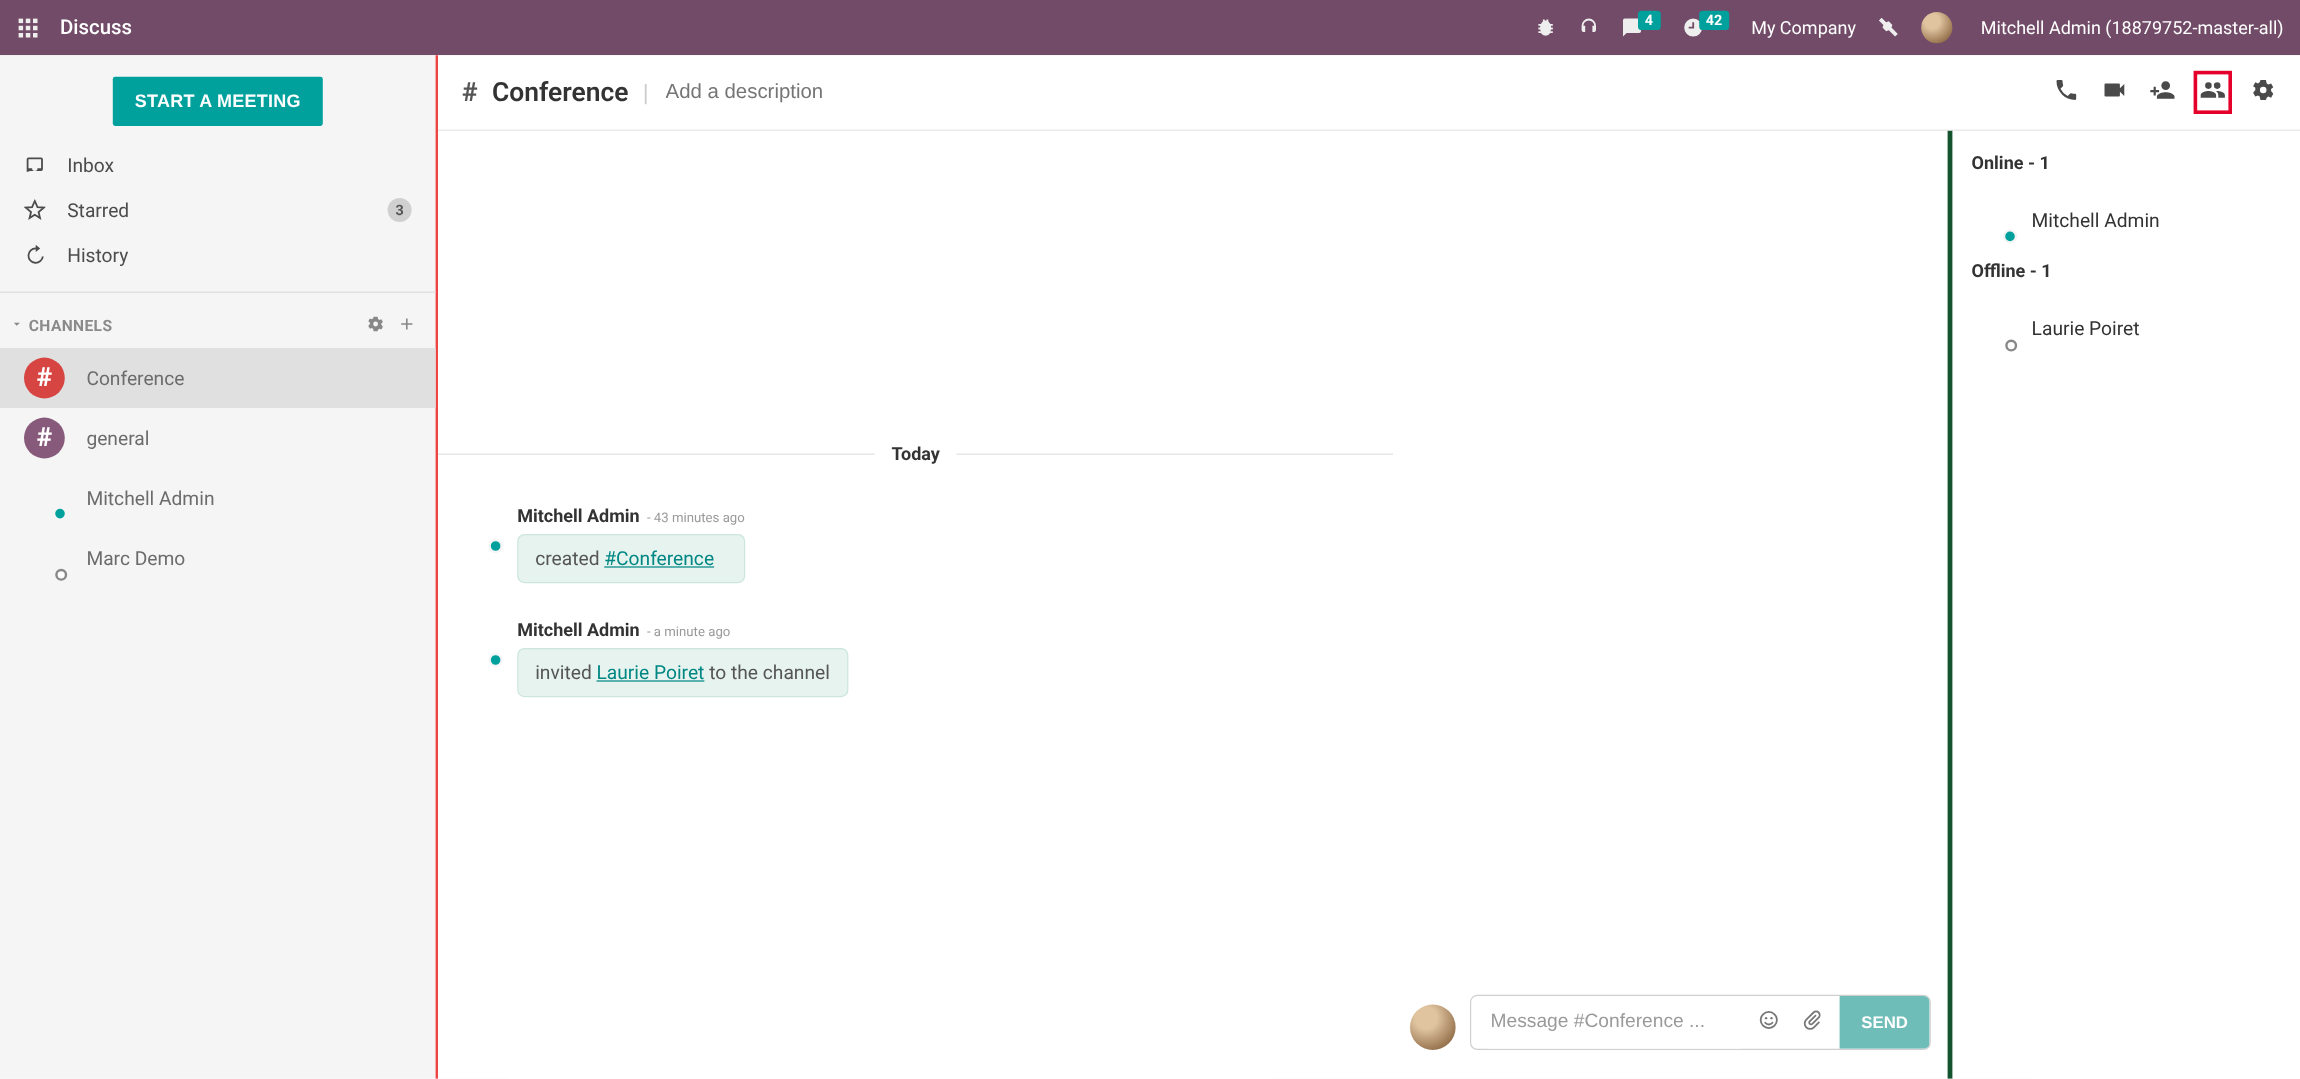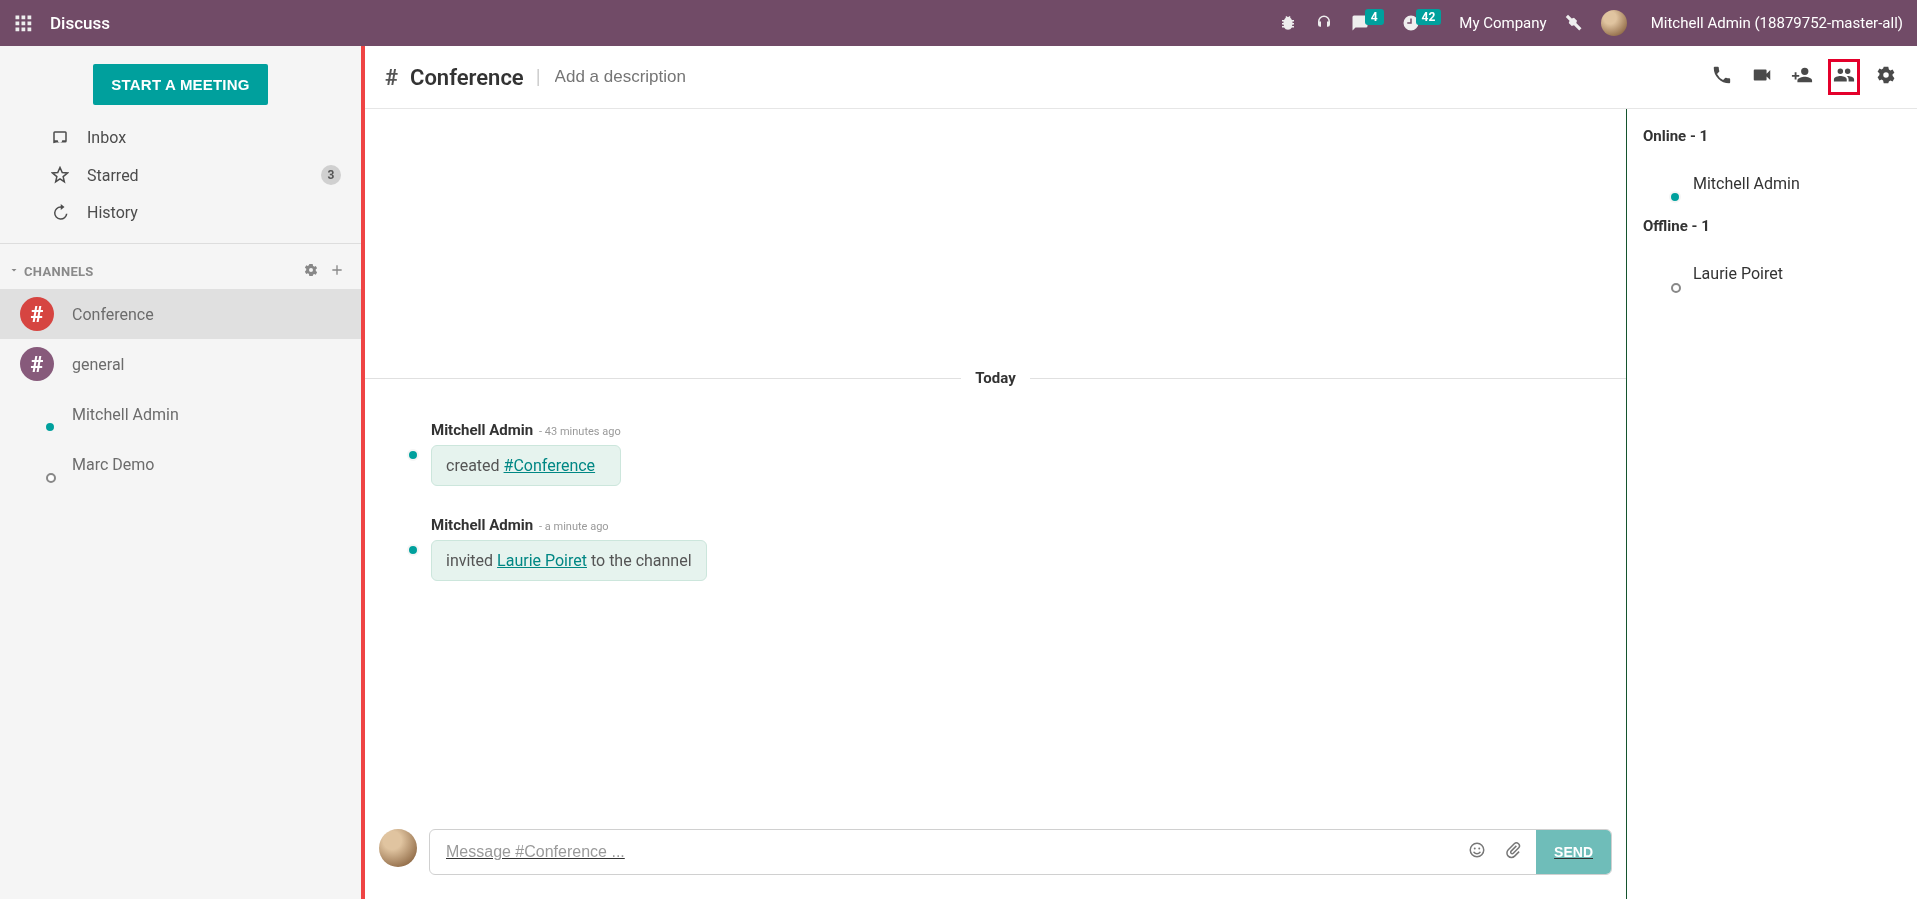--- a/index.html
+++ b/index.html
@@ -15,25 +15,25 @@
   .nav-icon { display:flex; align-items:center; cursor:pointer; }
   .nav-icon svg { width:18px; height:18px; fill:#eee; }
   .badge-wrap { position:relative; display:flex; align-items:center; }
   .pill { background:#00A09D; color:#fff; font-size:12px; font-weight:700; padding:1px 6px; border-radius:3px; margin-left:-4px; position:relative; top:-6px; }
   .company-name, .user-name { font-size:15px; color:#fff; white-space:nowrap; }
   .user-block { display:flex; align-items:center; gap:24px; }
   .user-avatar { width:26px; height:26px; border-radius:50%; background:#b98a5c; background:radial-gradient(circle at 35% 30%, #e0c4a0 25%, #8a6440 85%); display:inline-block; }
 
   
   .layout { display:flex; height:calc(100% - 46px); }
-  .sidebar { width:365px; background:#f5f5f5; border-right:4px solid #ef4444; display:flex; flex-direction:column; height:100%; }
+  .sidebar { width:365px; background:#f5f5f5; border-right:2px solid #ef4444; display:flex; flex-direction:column; height:100%; }
   .sidebar-top { padding:18px 0 14px 0; display:flex; justify-content:center; }
   .btn-meeting { background:#00A09D; color:#fff; border:none; padding:12px 18px; font-size:15px; font-weight:700; letter-spacing:0.2px; cursor:pointer; border-radius:2px; }
 
-  .mailbox-list { display:flex; flex-direction:column;padding-left:31px; }
+  .mailbox-list { display:flex; flex-direction:column; }
   .mailbox-item { display:flex; align-items:center; gap:18px; padding:9px 20px; font-size:16px; color:#4c4c4c; cursor:pointer; }
   .mailbox-item svg { width:18px; height:18px; fill:#4c4c4c; flex-shrink:0; }
   .mailbox-count { margin-left:auto; background:#d0d0d0; color:#555; font-size:12px; font-weight:700; border-radius:10px; min-width:20px; height:20px; display:flex; align-items:center; justify-content:center; padding:0 6px; }
 
   .sidebar-sep { height:1px; background:#ddd; margin:12px 0 0 0; }
 
   .section-header { display:flex; align-items:center; padding:18px 16px 8px 8px; color:#8a8a8a; font-size:13px; font-weight:700; letter-spacing:0.3px; }
   .section-header .chev { margin-right:4px; }
   .section-header .chev svg { width:12px; height:12px; fill:#888; }
   .section-header .title {}
@@ -58,40 +58,40 @@
   .thread-header { display:flex; align-items:center; padding:16px 20px; border-bottom:1px solid #e6e6e6; gap:12px; }
   .thread-header .hash { font-size:22px; font-weight:700; color:#555; }
   .thread-title { font-size:22px; font-weight:600; color:#333; }
   .thread-sep { color:#ccc; font-size:20px; }
   .thread-desc { color:#9a9a9a; font-size:17px; border:none; outline:none; background:transparent; flex:0 0 auto; width:220px; }
   .thread-actions { margin-left:auto; display:flex; gap:18px; align-items:center; }
   .thread-actions .ticon svg { width:22px; height:22px; fill:#4a4a4a; cursor:pointer; }
   .ticon.highlighted { outline:3px solid #E4002B; padding:2px; }
 
   .thread-body { flex:1; display:flex; min-height:0; }
-  .messages-col { flex:1; display:flex; flex-direction:column; min-width:0; border-right:1px solid #14532d; }
+  .messages-col { flex:1; display:flex; min-width:0; border-right:4px solid #14532d; }
   .members-col { width:290px; padding:14px 0; display:flex; flex-direction:column; gap:6px; }
 
   .message-scroll { flex:1; overflow:auto; padding-bottom:8px; }
 
   .day-sep { display:flex; align-items:center; margin:260px 0 28px 0; gap:14px; }
   .day-sep::before, .day-sep::after { content:""; flex:1; height:1px; background:#e0e0e0; }
   .day-sep span { font-weight:700; color:#333; font-size:15px; }
 
   .msg { display:flex; gap:14px; padding:6px 14px 24px 14px; }
   .msg-avatar-wrap { position:relative; width:38px; height:38px; flex-shrink:0; }
   .msg-avatar { width:38px; height:38px; border-radius:50%; background:radial-gradient(circle at 35% 30%, #e0c4a0 25%, #8a6440 85%); }
   .msg-body { display:flex; flex-direction:column; gap:6px; }
   .msg-header { display:flex; align-items:baseline; gap:6px; }
   .msg-author { font-weight:700; color:#333; font-size:15px; }
   .msg-time { color:#9a9a9a; font-size:11px; }
   .msg-notif { background:#e6f3ee; border:1px solid #cce6dc; padding:10px 14px; border-radius:6px; font-size:16px; color:#555; display:inline-block; }
   .msg-link { color:#008784; }
 
-  .composer { display:flex; align-items:flex-start; gap:12px; padding:12px 14px 24px 14px;text-decoration:underline; }
+  .composer { display:flex; align-items:flex-end; gap:12px; padding:12px 14px 24px 14px; }
   .composer-avatar { width:38px; height:38px; border-radius:50%; background:radial-gradient(circle at 35% 30%, #e0c4a0 25%, #8a6440 85%); flex-shrink:0; }
   .composer-box { flex:1; display:flex; align-items:center; border:1px solid #d0d0d0; border-radius:6px; padding:0 0 0 14px; height:46px; overflow:hidden; }
   .composer-input { flex:1; border:none; outline:none; font-size:16px; color:#333; height:100%; }
   .composer-input::placeholder { color:#9a9a9a; }
   .composer-icons { display:flex; gap:18px; align-items:center; padding:0 14px; }
   .composer-icons svg { width:18px; height:18px; fill:#777; cursor:pointer; }
   .send-btn { background:#6fbdb9; color:#fff; font-weight:700; border:none; height:100%; padding:0 18px; font-size:14px; cursor:pointer; }
 
   .members-label { font-weight:700; color:#333; padding:4px 16px 8px 16px; font-size:15px; }
   .member-row { display:flex; align-items:center; gap:14px; padding:6px 16px; font-size:16px; }

